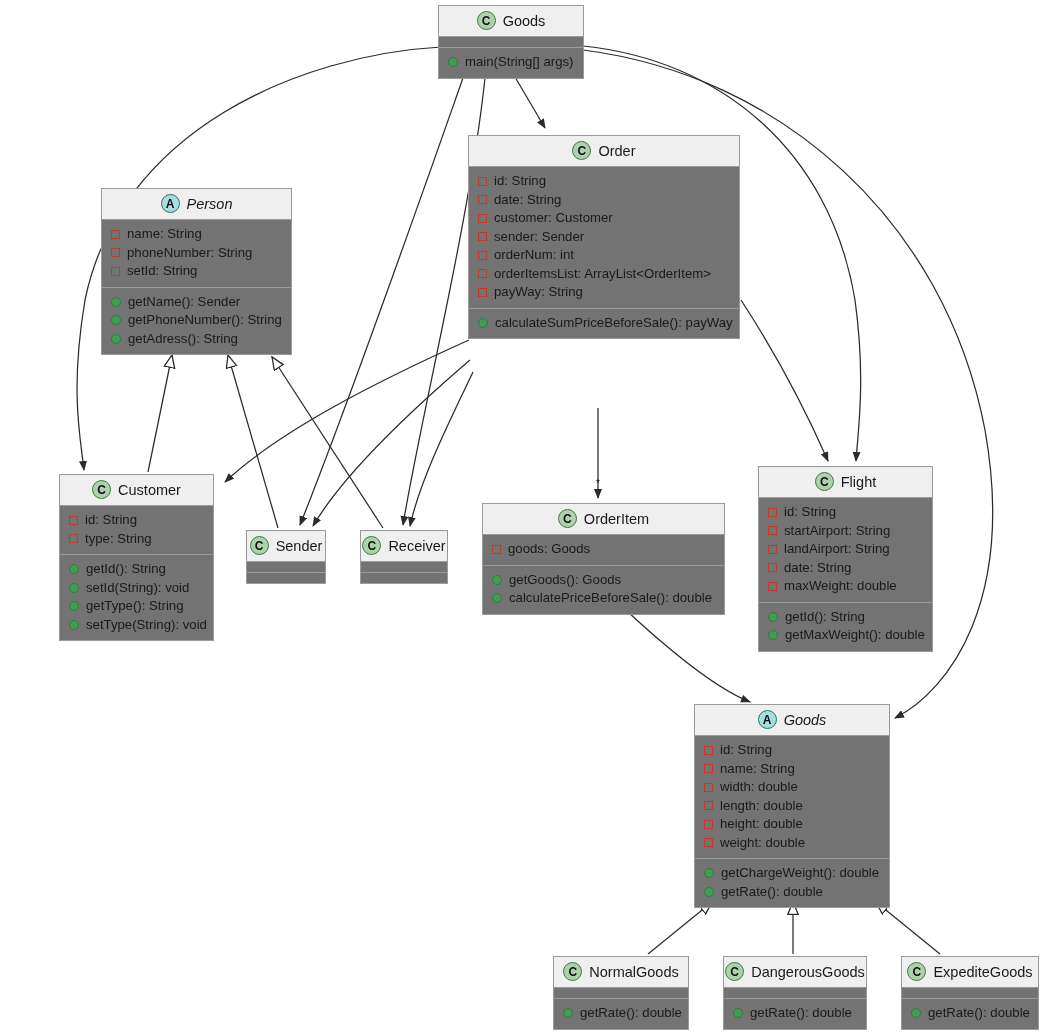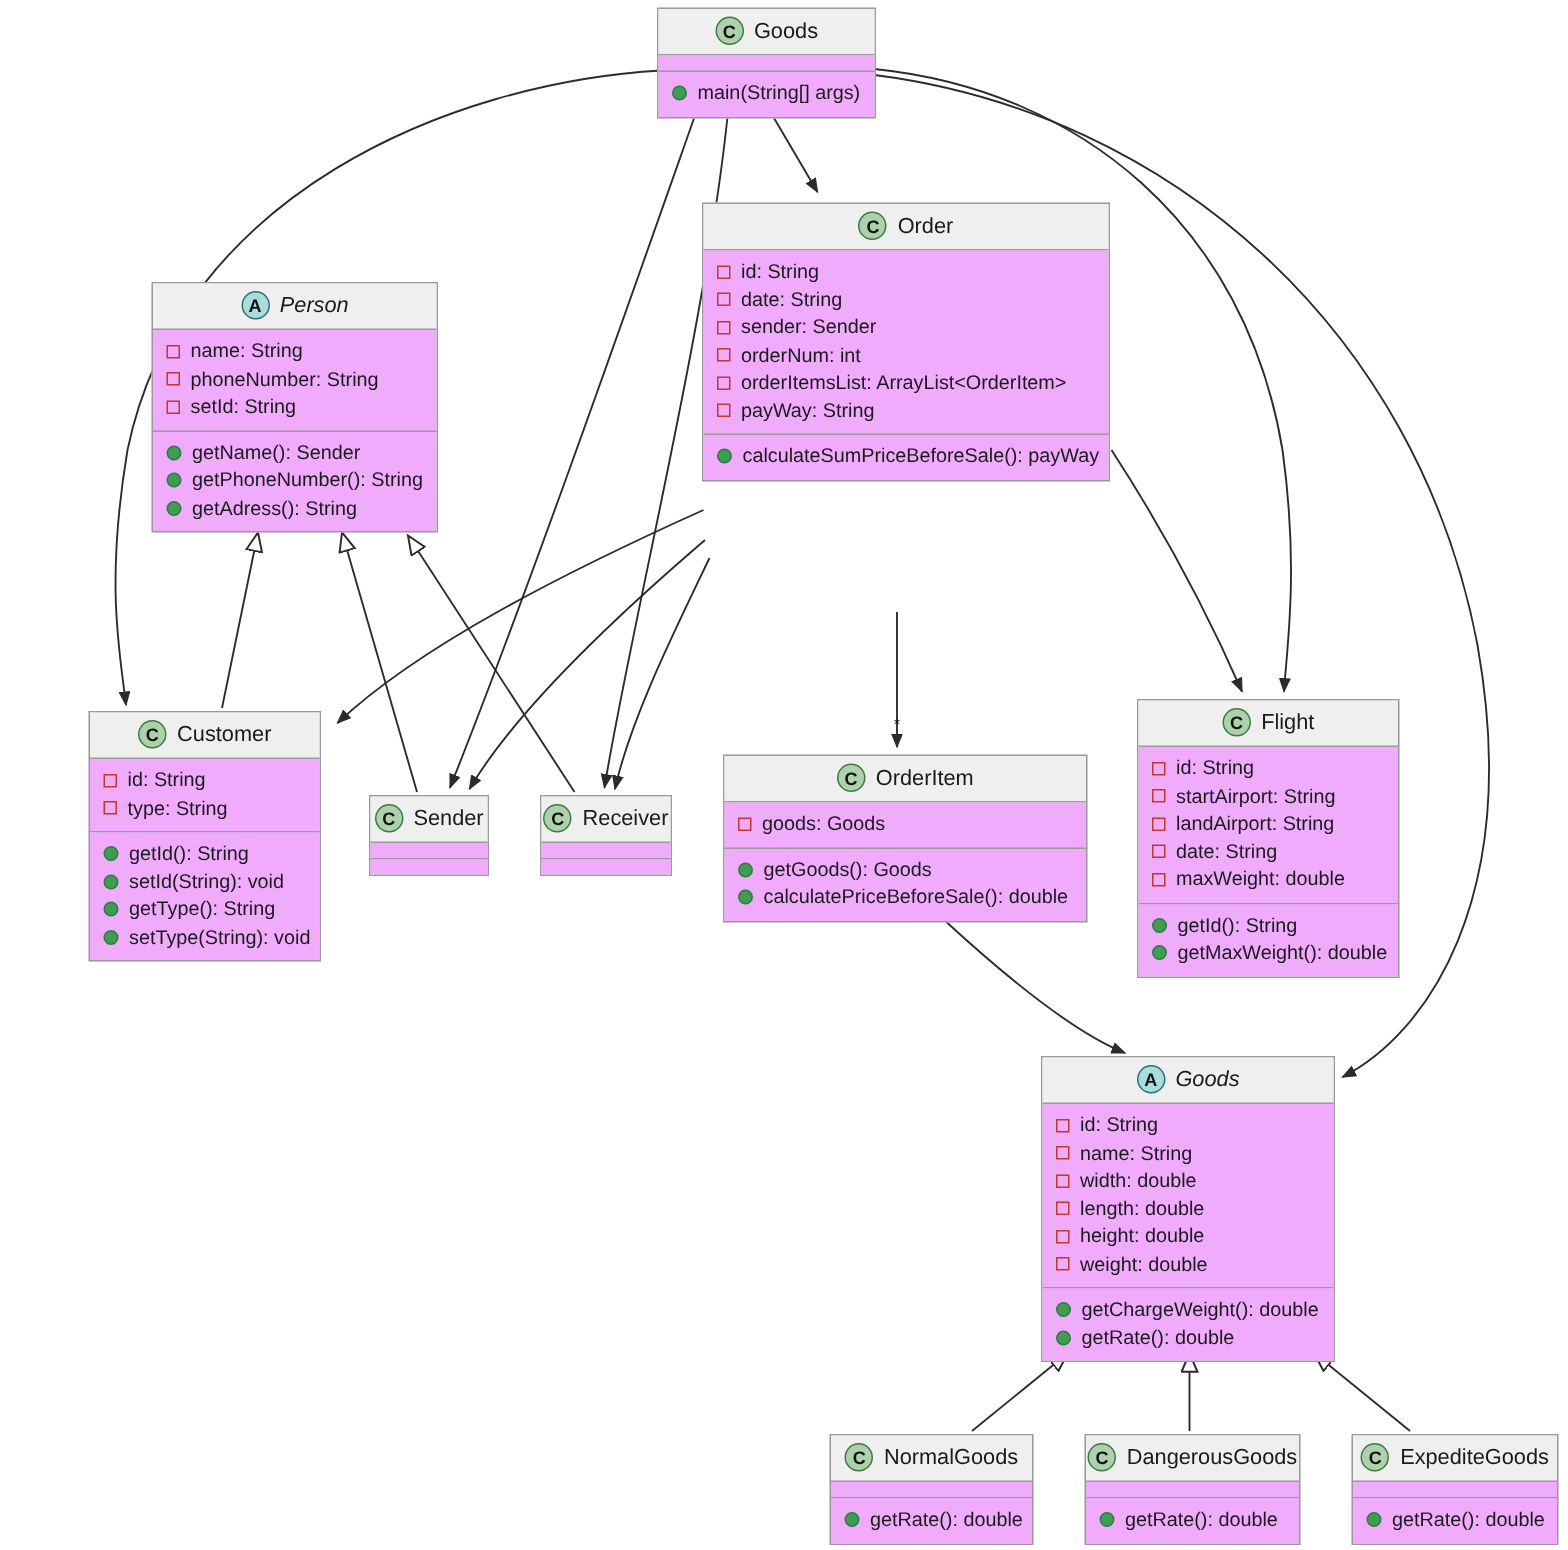--- a/index.html
+++ b/index.html
@@ -14,21 +14,21 @@
               padding:5px 10px 6px 10px;border-bottom:1px solid #9a9a9a;background:#efefef;}
   .cname{font-size:14.5px;color:#1a1a1a;white-space:nowrap;}
   .cname.abstract{font-style:italic;}
 
   .badge{width:19px;height:19px;border-radius:50%;flex:0 0 19px;
          display:flex;align-items:center;justify-content:center;
          font-size:12px;font-weight:bold;color:#111;box-sizing:border-box;}
   .badge.c{background:#adD1ad;border:1.4px solid #3f7a3f;}
   .badge.a{background:#a9dcdc;border:1.4px solid #2f7070;}
 
-  .compartment{padding:5px 8px 6px 9px;border-bottom:1px solid #9a9a9a;background:#f0abfc;}
+  .compartment{padding:5px 8px 6px 9px;border-bottom:1px solid #9a9a9a;background:#737373;}
   .compartment:last-child{border-bottom:none;}
   .compartment.empty{height:10px;padding:0;}
   .member{display:flex;align-items:center;gap:7px;font-size:13.2px;
           color:#1a1a1a;line-height:18.5px;white-space:nowrap;}
   .m-field{width:7px;height:7px;flex:0 0 7px;border:1.4px solid #c0392b;background:transparent;}
   .m-method{width:8px;height:8px;flex:0 0 8px;border-radius:50%;background:#3f9c53;border:1px solid #2f7a40;}
   .mult{position:absolute;font-size:10px;color:#111;}
 </style>
 </head>
 <body>
@@ -126,20 +126,24 @@
           <div class="member">
             <span class="m-field"></span>
             <span>id: String</span>
           </div>
           <div class="member">
             <span class="m-field"></span>
             <span>date: String</span>
           </div>
           <div class="member">
             <span class="m-field"></span>
+            <span>customer: Customer</span>
+          </div>
+          <div class="member">
+            <span class="m-field"></span>
             <span>sender: Sender</span>
           </div>
           <div class="member">
             <span class="m-field"></span>
             <span>orderNum: int</span>
           </div>
           <div class="member">
             <span class="m-field"></span>
             <span>orderItemsList: ArrayList&lt;OrderItem&gt;</span>
           </div>

